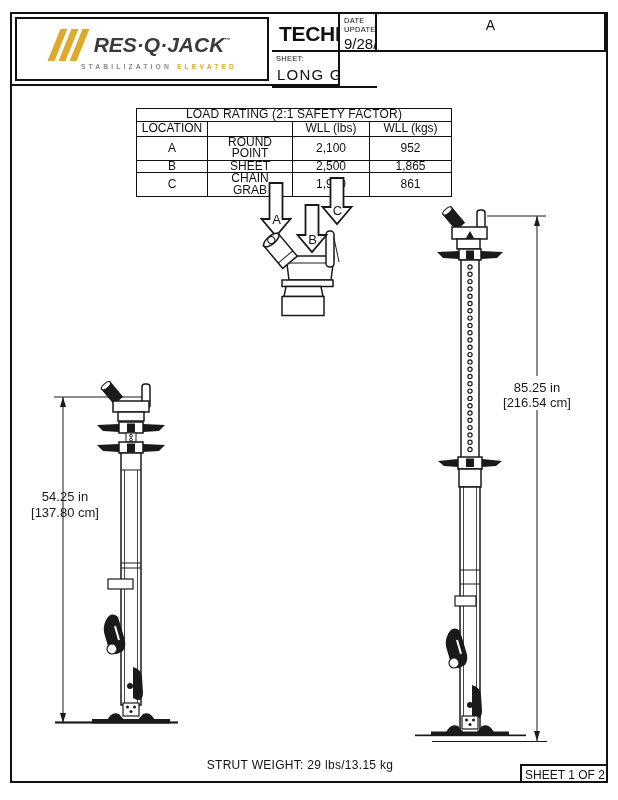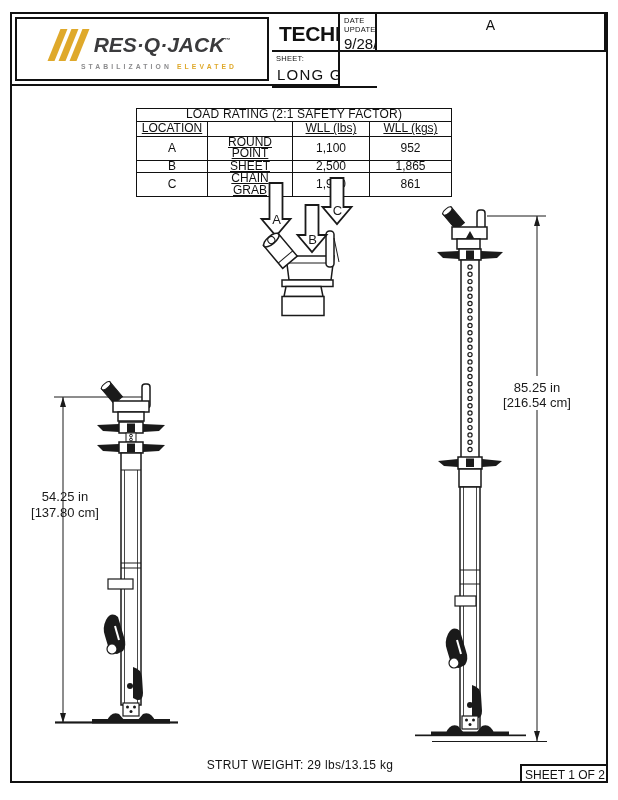--- a/index.html
+++ b/index.html
@@ -25,22 +25,22 @@
   .bars{display:flex;margin-right:7px;}
   .bar{width:7px;height:32px;margin-right:4px;transform:skewX(-22deg);}
   .brand{font-size:21px;font-weight:800;font-style:italic;letter-spacing:0;white-space:nowrap;}
   .tm{font-size:6px;vertical-align:10px;font-style:normal;}
   .tagline{font-size:6.8px;font-weight:bold;letter-spacing:3.1px;margin-top:2px;padding-left:34px;white-space:nowrap;}
   
   .loadtbl{position:absolute;left:136px;top:88px;border-collapse:collapse;table-layout:fixed;}
   .loadtbl td{border:1px solid #111;text-align:center;vertical-align:middle;
               padding:0;line-height:.95;font-size:12px;overflow:hidden;}
   .loadtbl .cap{font-size:12px;height:12px;letter-spacing:.2px;}
-  .loadtbl .hrow td{height:14px;text-decoration:underline;}
-  .desc{padding:0 14px !important;text-decoration:underline;}
+  .loadtbl .hrow td{height:14px;}
+  .desc{padding:0 14px !important;}
   
   .draw{position:absolute;left:0;top:0;width:618px;height:800px;}
   
   .weight{position:absolute;left:100px;top:758px;width:400px;text-align:center;
           font-size:12px;letter-spacing:.3px;}
   .sheetbox{position:absolute;right:0;bottom:0;width:88px;height:19px;border-left:2px solid #111;
             border-top:2px solid #111;box-sizing:border-box;display:flex;align-items:center;
             justify-content:center;font-size:12px;white-space:nowrap;}
 </style>
 </head>
@@ -90,21 +90,21 @@
           </tr>
       <tr class="hrow">
         <td style="width:70px">LOCATION</td>
         <td style="width:84px"></td>
         <td style="width:76px">WLL (lbs)</td>
         <td style="width:81px">WLL (kgs)</td>
       </tr>
       <tr style="height:23px">
         <td>A</td>
         <td class="desc">ROUND POINT</td>
-        <td>1,100</td>
+        <td>2,100</td>
         <td>952</td>
       </tr>
       <tr style="height:12px">
         <td>B</td>
         <td class="desc">SHEET</td>
         <td>2,500</td>
         <td>1,865</td>
       </tr>
       <tr style="height:21px">
         <td>C</td>

